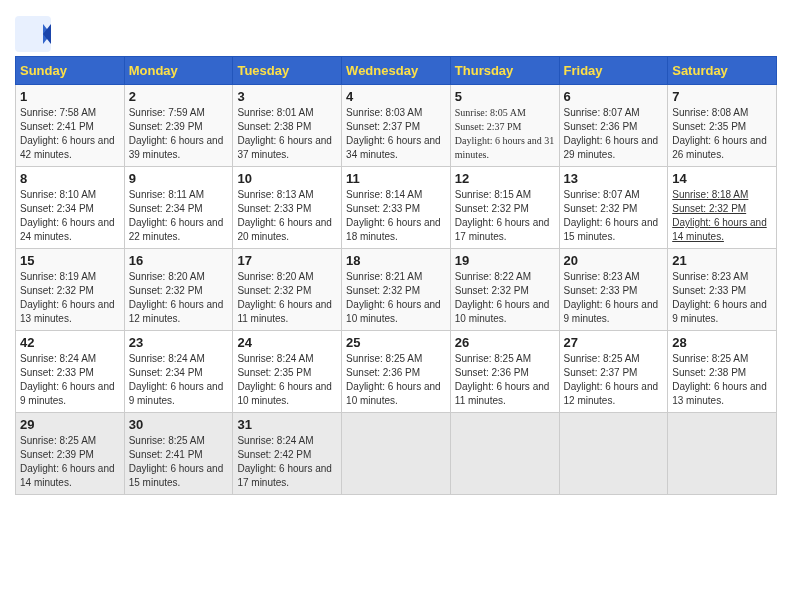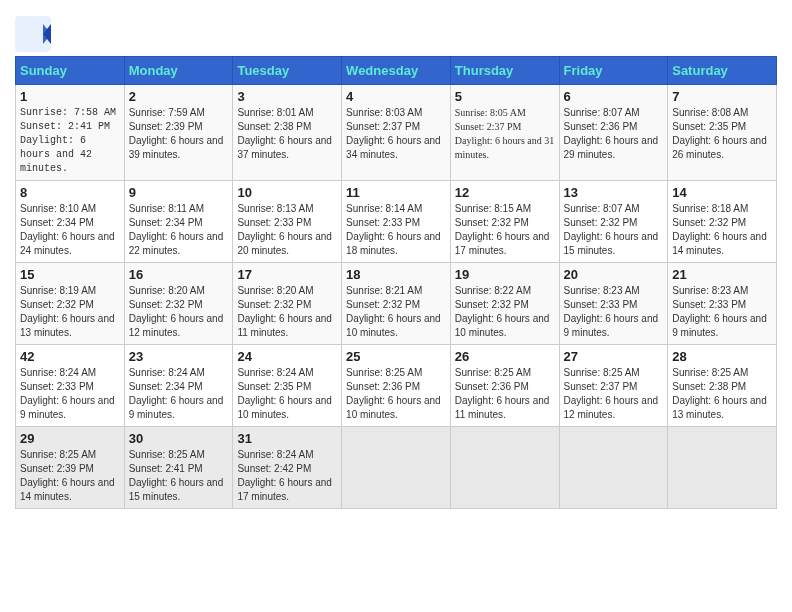--- a/index.html
+++ b/index.html
@@ -51,21 +51,21 @@
       font-size: 16px;
       color: #444;
     }
     table {
       width: 100%;
       border-collapse: collapse;
       table-layout: fixed;
     }
     thead tr th {
       background: #3366cc;
-      color: #5eead4;
+      color: #fde047;
       font-size: 13px;
       font-weight: bold;
       padding: 6px 4px;
       text-align: left;
       border: 1px solid #2255bb;
       margin-left: 23px;
     }
     tbody tr td {
       border: 1px solid #ccc;
       vertical-align: top;
@@ -129,21 +129,21 @@
           <th>Wednesday</th>
           <th>Thursday</th>
           <th>Friday</th>
           <th>Saturday</th>
         </tr>
     </thead>
     <tbody id="cal-body">
         <tr>
           <td>
             <span class="day-num">1</span>
-            <div class="cell-text" style="white-space: pre-line; font-family: Liberation Mono, monospace;">Sunrise: 7:58 AM
+            <div class="cell-text" style="white-space: pre-line;">Sunrise: 7:58 AM
 Sunset: 2:41 PM
 Daylight: 6 hours and 42 minutes.</div>
           </td>
           <td>
             <span class="day-num">2</span>
             <div class="cell-text" style="white-space: pre-line;">Sunrise: 7:59 AM
 Sunset: 2:39 PM
 Daylight: 6 hours and 39 minutes.</div>
           </td>
           <td>
@@ -209,21 +209,21 @@
 Daylight: 6 hours and 17 minutes.</div>
           </td>
           <td>
             <span class="day-num">13</span>
             <div class="cell-text" style="white-space: pre-line;">Sunrise: 8:07 AM
 Sunset: 2:32 PM
 Daylight: 6 hours and 15 minutes.</div>
           </td>
           <td>
             <span class="day-num">14</span>
-            <div class="cell-text" style="white-space: pre-line;">Sunrise: 8:18 AM
+            <div class="cell-text" style="white-space: pre-line; text-decoration: underline;">Sunrise: 8:18 AM
 Sunset: 2:32 PM
 Daylight: 6 hours and 14 minutes.</div>
           </td>
         </tr>
         <tr>
           <td>
             <span class="day-num">15</span>
             <div class="cell-text" style="white-space: pre-line;">Sunrise: 8:19 AM
 Sunset: 2:32 PM
 Daylight: 6 hours and 13 minutes.</div>

